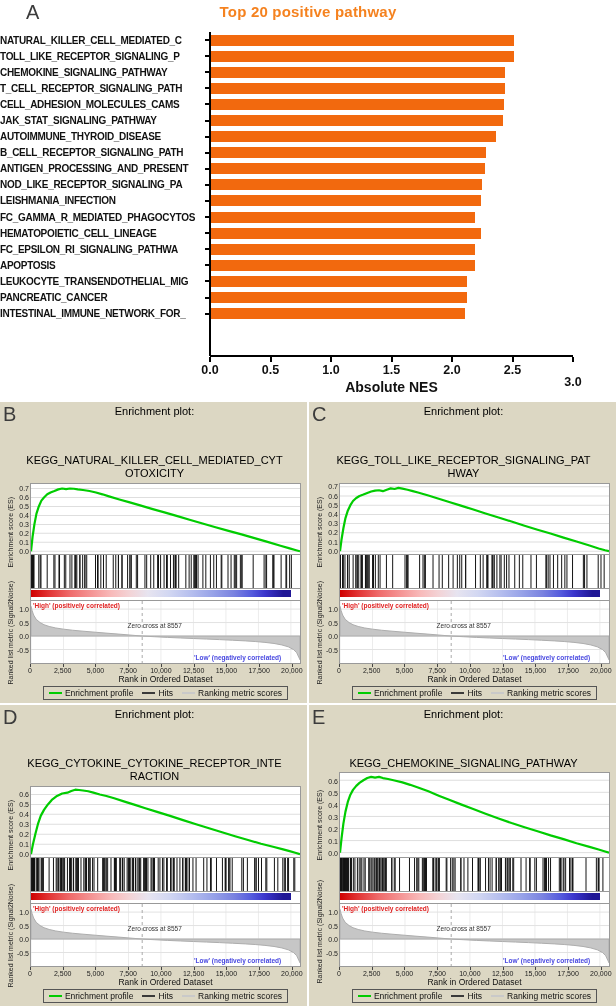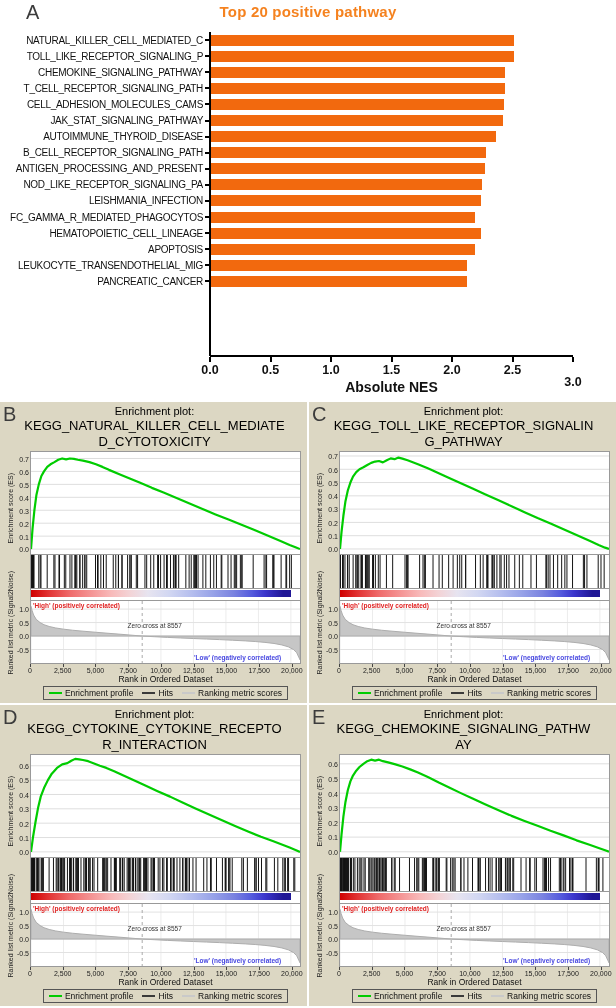--- a/index.html
+++ b/index.html
@@ -4,38 +4,38 @@
 <style>
   html,body{margin:0;padding:0;background:#fff;font-family:"Liberation Sans",sans-serif;}
   .fig{position:relative;width:616px;height:1008px;background:#fff;overflow:hidden;}
 
   
   .pa{position:absolute;top:0;left:0;width:616px;height:400px;}
   .pa-letter{position:absolute;left:26px;top:1px;font-size:20px;color:#3c3c3c;}
   .pa-title{text-align:center;font-weight:bold;font-size:15px;padding-top:3px;letter-spacing:.2px;}
   .pa-chart{position:absolute;left:0;top:32px;right:0;}
   .pa-row{display:flex;align-items:center;height:16.1px;}
-  .pa-lab{width:203px;text-align:right;font-weight:normal;font-size:10px;letter-spacing:-.3px;color:#111;white-space:nowrap;}
+  .pa-lab{width:203px;text-align:left;font-weight:bold;font-size:10px;letter-spacing:-.3px;color:#111;white-space:nowrap;}
   .pa-tickmark{width:5px;height:2px;background:#000;margin-left:2px;}
   .pa-track{position:relative;flex:1;height:11px;margin-right:43px;}
   .pa-bar{height:11px;}
   .pa-yaxis{position:absolute;left:209px;top:32px;width:2px;height:324px;background:#000;}
   .pa-xaxis{position:absolute;left:210px;top:355px;width:363px;height:2px;background:#000;}
   .pa-xt{position:absolute;top:357px;width:2px;height:5px;background:#000;}
   .pa-xl{position:absolute;top:363px;transform:translateX(-50%);font-weight:bold;font-size:12.5px;color:#111;}
   .pa-xlabel{position:absolute;left:210px;width:363px;top:379px;text-align:center;font-weight:bold;font-size:14px;color:#111;}
 
   
   .grid{position:absolute;top:402px;left:0;width:616px;height:606px;display:grid;
         grid-template-columns:307px 307px;grid-template-rows:301px 301px;gap:2px;background:#fff;}
   .cell{position:relative;display:flex;flex-direction:column;padding:2px 6px 3px 4px;box-sizing:border-box;}
   .g-letter{position:absolute;left:3px;top:1px;font-size:20px;color:#3c3c3c;}
   .g-title{text-align:center;font-weight:normal;line-height:1.2;margin:1px 16px 1px 20px;color:#000;}
   .g-prefix{font-size:11px;}
-  .g-name{font-size:13px;word-break:break-all;}
+  .g-name{font-size:11px;word-break:break-all;margin-top:36px;}
   .g-body{flex:1;display:flex;min-height:0;margin-top:1px;}
   .g-gutter{width:26px;position:relative;flex:none;}
   .ylab-wrap{position:absolute;left:0;width:12px;display:flex;align-items:center;justify-content:center;}
   .ylab-es{top:0;height:46%;}
   .ylab-metric{top:44%;height:50%;}
   .ylab{writing-mode:vertical-rl;transform:rotate(180deg);font-size:7px;color:#222;white-space:nowrap;}
   .g-plot{flex:1;display:flex;flex-direction:column;min-width:0;}
   .es{flex:1;position:relative;background:#fff;border:1px solid #999;}
   .hits{height:33px;background:#fff;border:1px solid #999;border-top:none;position:relative;}
   .grad{height:9px;background:#fff;border:1px solid #999;border-top:none;position:relative;padding:1px 0;box-sizing:content-box;}
@@ -148,38 +148,52 @@
           </div>
         </div>
         <div class="pa-row">
           <span class="pa-lab">HEMATOPOIETIC_CELL_LINEAGE</span>
           <span class="pa-tickmark"></span>
           <div class="pa-track">
             <div class="pa-bar" style="width: 74.6667%; background: rgb(242, 105, 14);"></div>
           </div>
         </div>
         <div class="pa-row">
+          <span class="pa-lab">FC_EPSILON_RI_SIGNALING_PATHWA</span>
+          <span class="pa-tickmark"></span>
+          <div class="pa-track">
+            <div class="pa-bar" style="width: 73%; background: rgb(242, 105, 14);"></div>
+          </div>
+        </div>
+        <div class="pa-row">
           <span class="pa-lab">APOPTOSIS</span>
           <span class="pa-tickmark"></span>
           <div class="pa-track">
             <div class="pa-bar" style="width: 73%; background: rgb(242, 105, 14);"></div>
           </div>
         </div>
         <div class="pa-row">
           <span class="pa-lab">LEUKOCYTE_TRANSENDOTHELIAL_MIG</span>
           <span class="pa-tickmark"></span>
           <div class="pa-track">
             <div class="pa-bar" style="width: 70.6667%; background: rgb(242, 105, 14);"></div>
           </div>
         </div>
         <div class="pa-row">
           <span class="pa-lab">PANCREATIC_CANCER</span>
           <span class="pa-tickmark"></span>
           <div class="pa-track">
             <div class="pa-bar" style="width: 70.6667%; background: rgb(242, 105, 14);"></div>
+          </div>
+        </div>
+        <div class="pa-row">
+          <span class="pa-lab">INTESTINAL_IMMUNE_NETWORK_FOR_</span>
+          <span class="pa-tickmark"></span>
+          <div class="pa-track">
+            <div class="pa-bar" style="width: 70.3333%; background: rgb(242, 105, 14);"></div>
           </div>
         </div>
       </div>
     <div class="pa-yaxis"></div>
     <div class="pa-xaxis"></div>
     <div id="pa-xticks">
         <div class="pa-xt" style="left: 209px;"></div>
         <span class="pa-xl" style="left: 210px;">0.0</span>
         <div class="pa-xt" style="left: 269.5px;"></div>
         <span class="pa-xl" style="left: 270.5px;">0.5</span>

